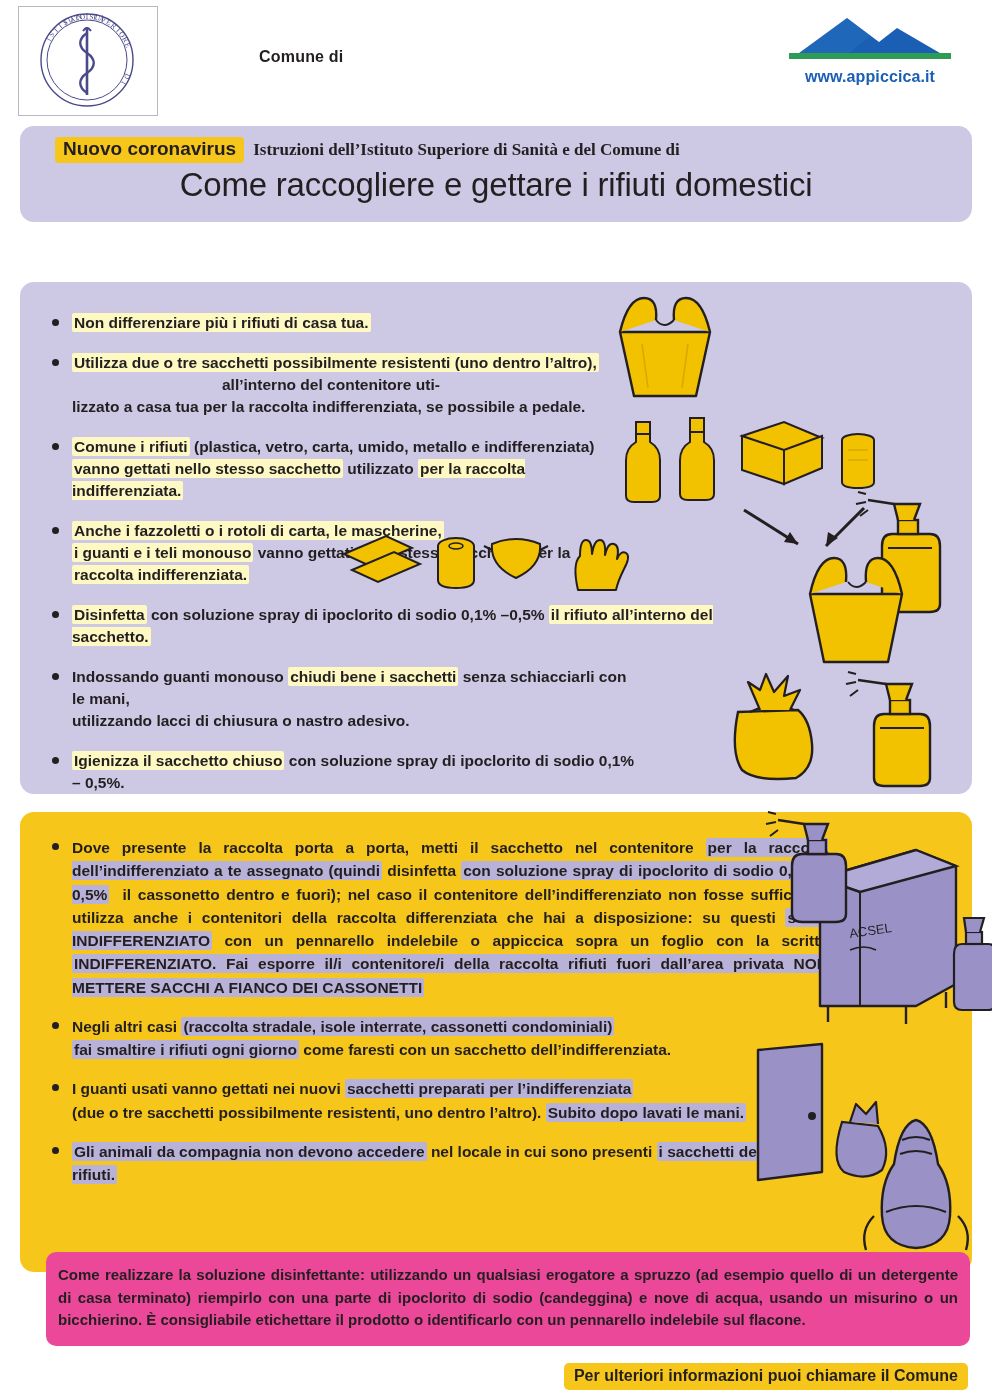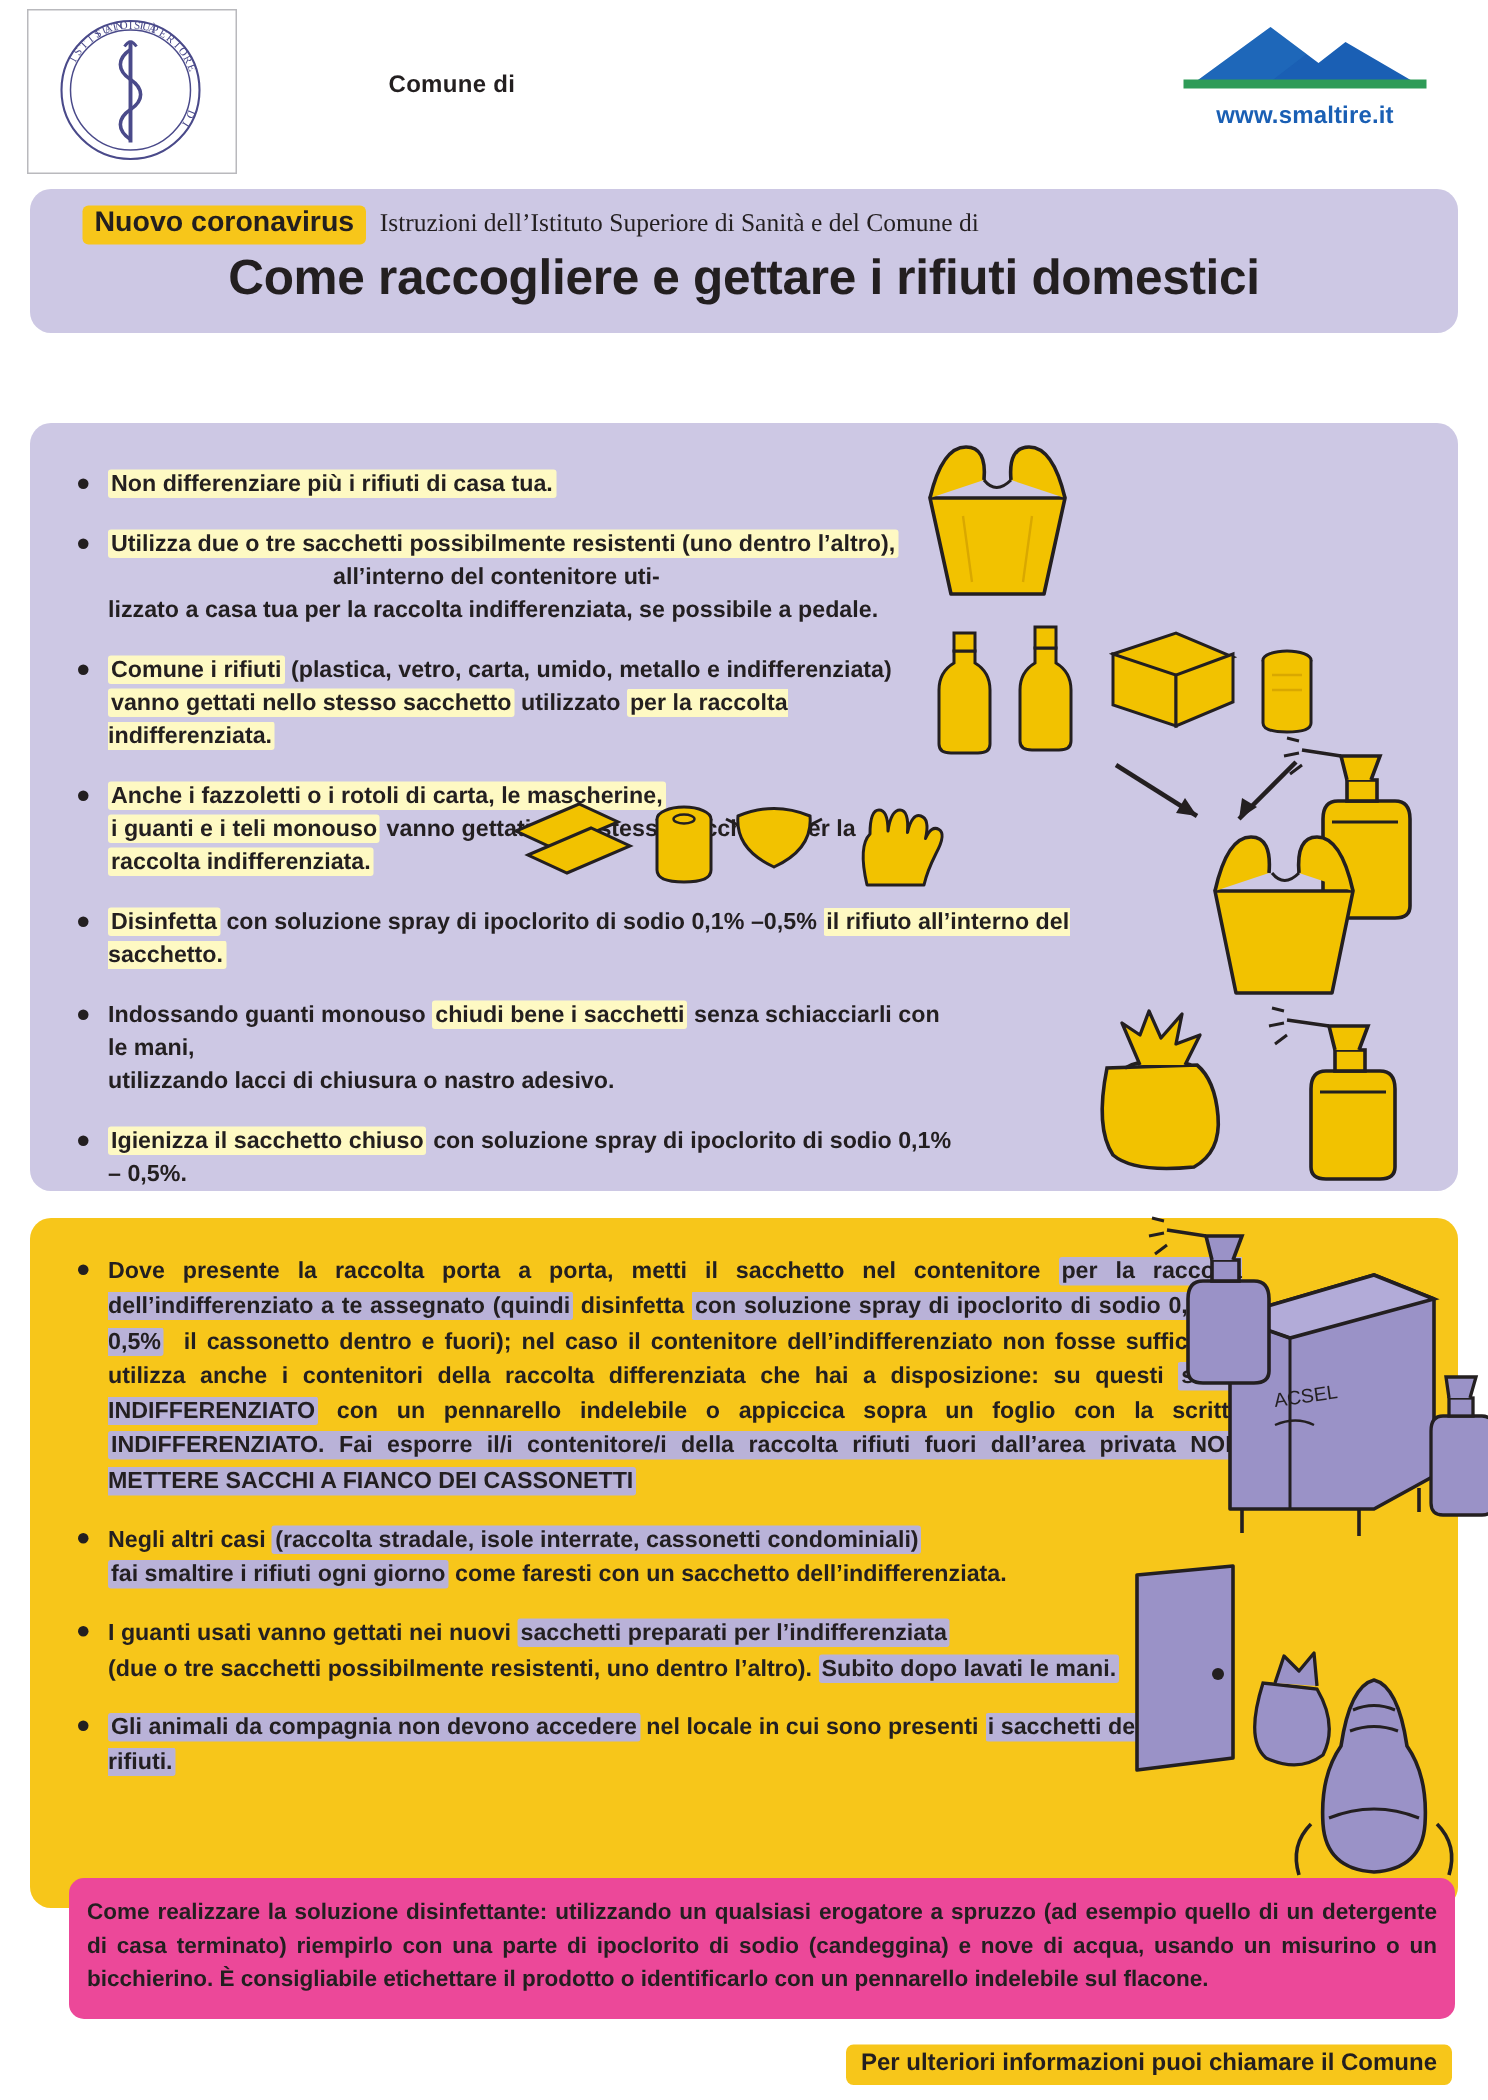--- a/index.html
+++ b/index.html
@@ -37,25 +37,25 @@
   .title-panel{
     position:absolute;left:20px;top:126px;width:952px;height:96px;
     background:#cdc8e4;border-radius:14px;
   }
   .kicker-row{position:absolute;left:35px;top:11px;display:flex;align-items:baseline;gap:9px;}
   .kicker{
     background:#f7c61a;color:#231f20;font-weight:bold;font-size:19px;
     padding:2px 8px 3px;border-radius:4px;line-height:1.1;white-space:nowrap;
   }
   .kicker-sub{
-    font-family:"Liberation Serif", serif;font-size:17px;color:#231f20;white-space:nowrap;
+    font-family:"Liberation Serif", serif;font-size:17px;color:#231f20;white-space:nowrap;font-weight:bold;
   }
   .main-title{
     position:absolute;left:0;right:0;top:40px;text-align:center;
-    font-size:33px;font-weight:bold;color:#231f20;letter-spacing:-.2px;
+    font-size:33px;font-weight:normal;color:#231f20;letter-spacing:-.2px;
   }
 
   
   .sec1{
     position:absolute;left:20px;top:282px;width:952px;height:512px;
     background:#cdc8e4;border-radius:14px;
   }
   .sec1-heading{
     position:absolute;left:108px;top:-30px;
     background:#f7c61a;border-radius:7px;padding:4px 16px 6px;
@@ -150,21 +150,21 @@
     <div class="comune-di">Comune di</div>
 
     <div class="acsel">
       <span class="mark">
         <svg width="190" height="48" viewBox="0 0 190 48">
           <path d="M20 44 L72 6 L104 30 L122 16 L170 44 Z" fill="#1a5fb4"></path>
           <path d="M20 44 L72 6 L96 24 L70 44 Z" fill="#2a7fc9" opacity="0.25"></path>
           <rect x="14" y="41" width="162" height="6" fill="#2e9b57"></rect>
         </svg>
       </span>
-      <span class="url">www.smaltire.it</span>
+      <span class="url">www.appiccica.it</span>
     </div>
   </div>
 
   <div class="title-panel">
     <div class="kicker-row">
       <span class="kicker">Nuovo coronavirus</span>
       <span class="kicker-sub">Istruzioni dell’Istituto Superiore di Sanità e del Comune di</span>
     </div>
     <div class="main-title">Come raccogliere e gettare i rifiuti domestici</div>
   </div>

